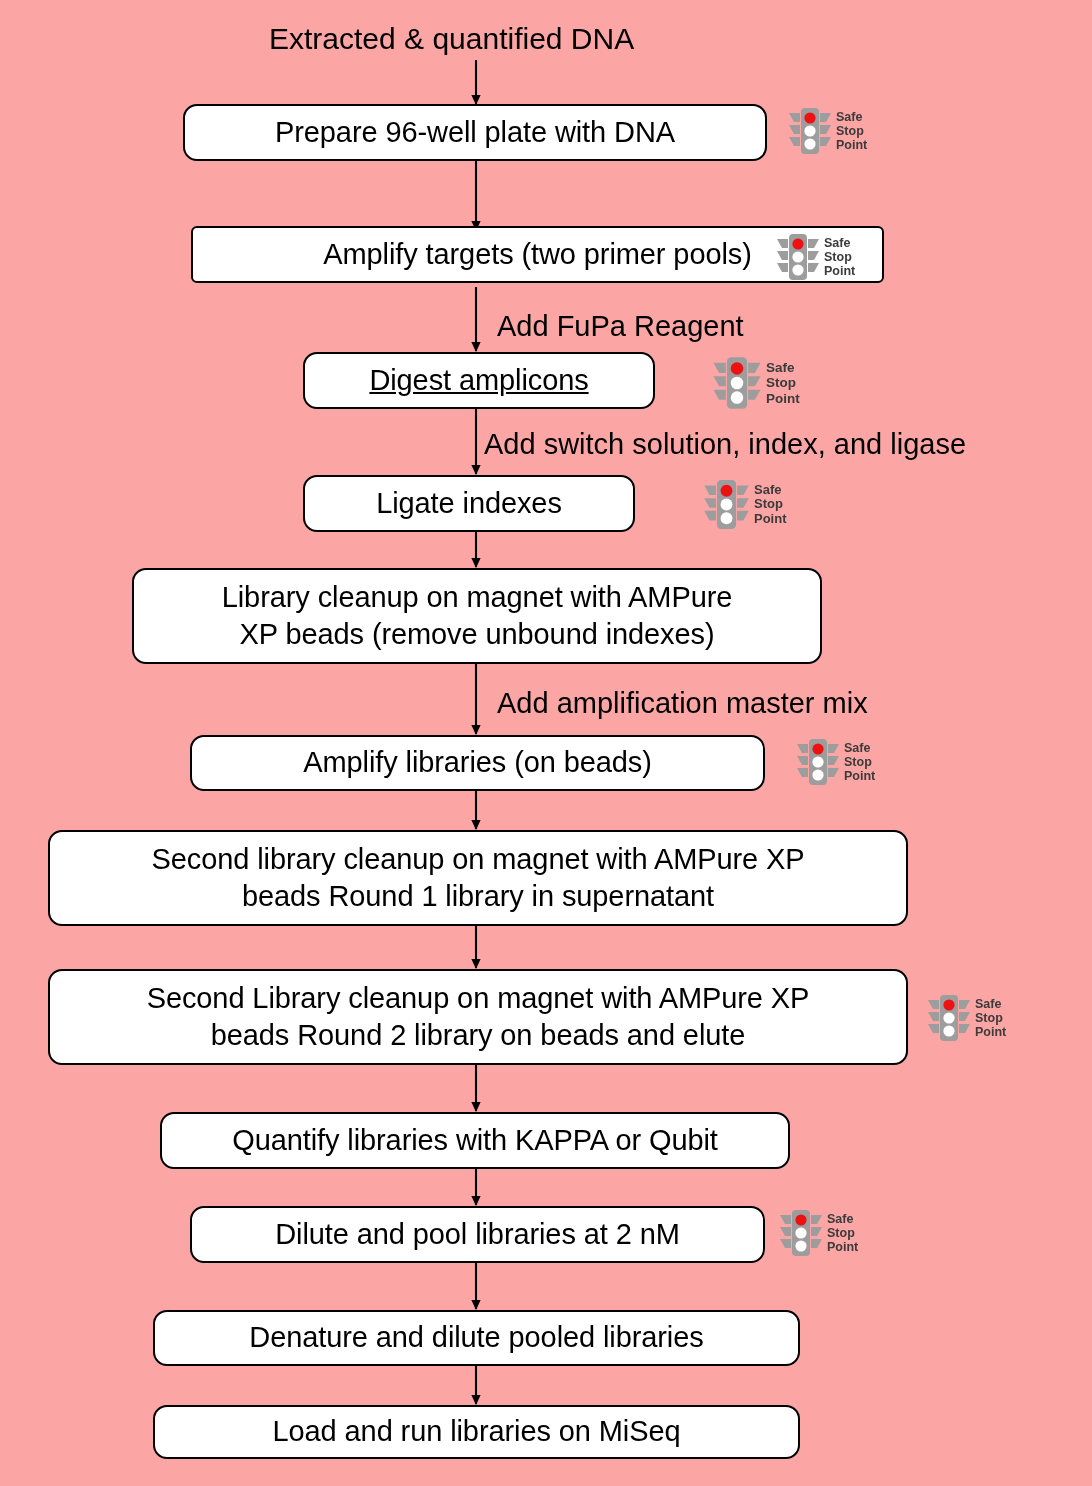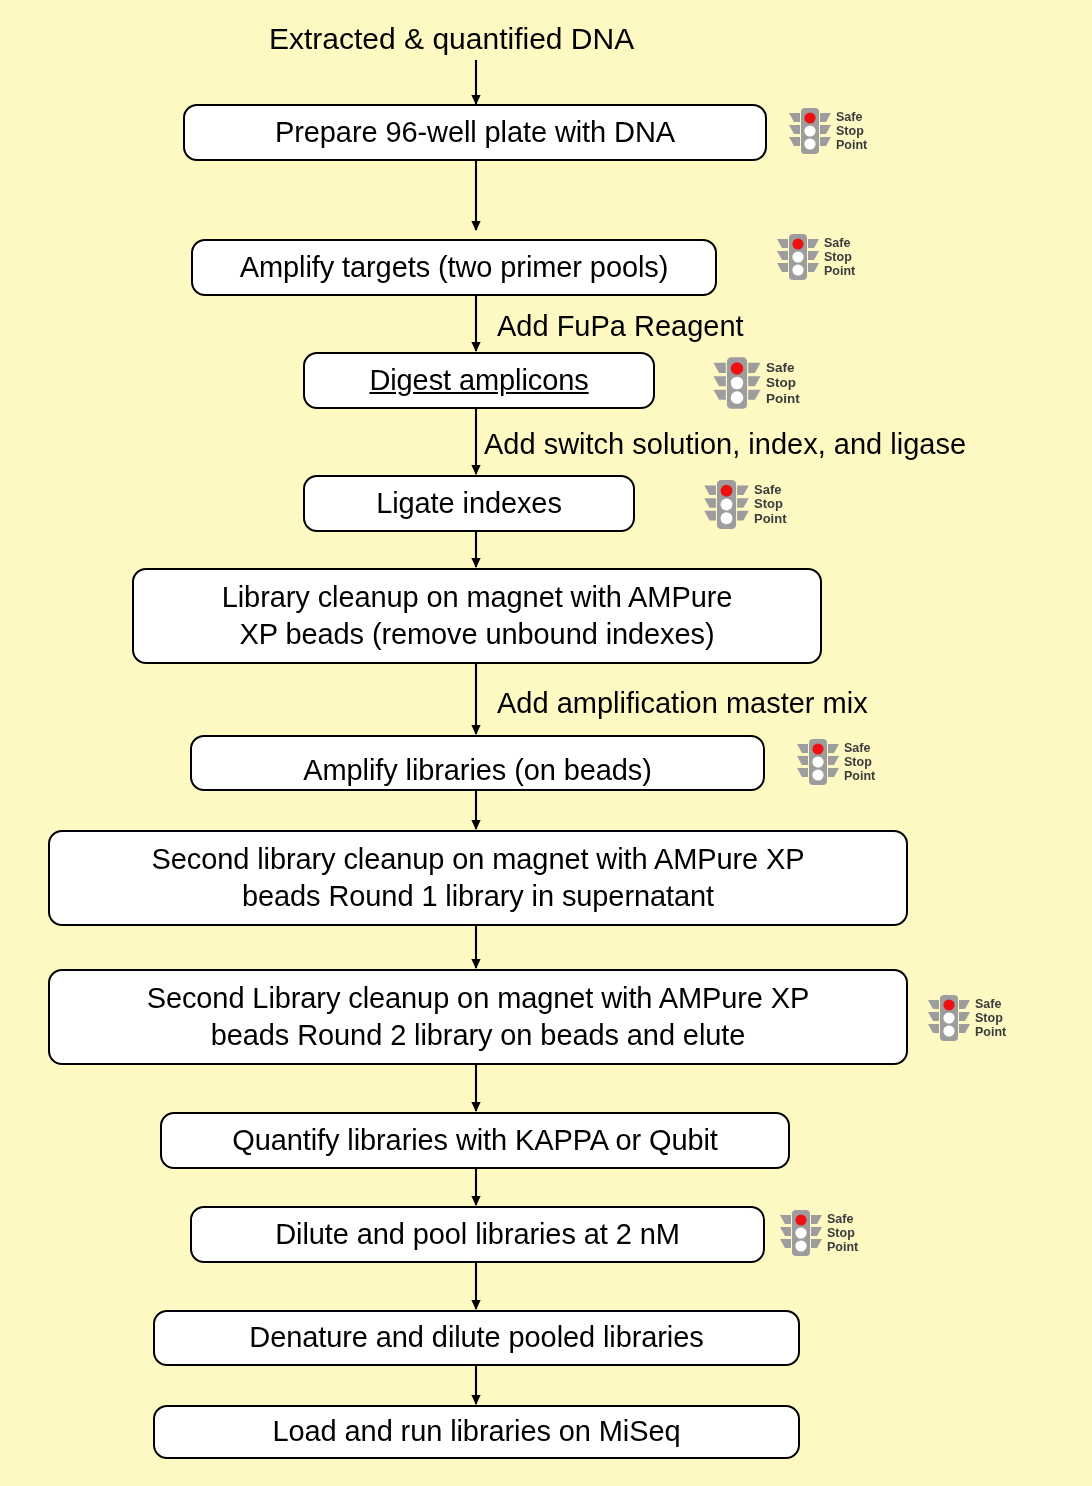--- a/index.html
+++ b/index.html
@@ -8,21 +8,21 @@
     background: #ffffff;
   }
   body {
     font-family: "Liberation Sans", sans-serif;
     color: #000000;
   }
   #canvas {
     position: relative;
     width: 1092px;
     height: 1486px;
-    background: #fef9c3;
+    background: #fca5a5;
     overflow: hidden;
   }
 
   
   .node {
     position: absolute;
     box-sizing: border-box;
     border: 2.2px solid #000000;
     border-radius: 14px;
     background: #ffffff;
@@ -110,38 +110,38 @@
       <line x1="476" y1="1366" x2="476" y2="1404"></line>
     </g>
   </svg>
 
   <div class="free-text" style="left:269px; top:24px;">Extracted &amp; quantified DNA</div>
 
   <div class="node" style="left:183px; top:104px; width:584px; height:57px;">
     <span class="node-label">Prepare 96-well plate with DNA</span>
   </div>
 
-  <div class="node" style="left:191px; top:239px; width:526px; height:57px;">
+  <div class="node" style="left:191px; top:226px; width:693px; height:57px;border-radius:6px;">
     <span class="node-label">Amplify targets (two primer pools)</span>
   </div>
 
   <div class="node" style="left:303px; top:352px; width:352px; height:57px;text-decoration:underline;">
     <span class="node-label">Digest amplicons</span>
   </div>
 
   <div class="node" style="left:303px; top:475px; width:332px; height:57px;">
     <span class="node-label">Ligate indexes</span>
   </div>
 
   <div class="node" style="left:132px; top:568px; width:690px; height:96px;">
     <span class="node-label">Library cleanup on magnet with AMPure
 XP beads (remove unbound indexes)</span>
   </div>
 
-  <div class="node" style="left:190px; top:735px; width:575px; height:56px;align-items:flex-end;">
+  <div class="node" style="left:190px; top:735px; width:575px; height:56px;">
     <span class="node-label">Amplify libraries (on beads)</span>
   </div>
 
   <div class="node" style="left:48px; top:830px; width:860px; height:96px;">
     <span class="node-label">Second library cleanup on magnet with AMPure XP
 beads Round 1 library in supernatant</span>
   </div>
 
   <div class="node" style="left:48px; top:969px; width:860px; height:96px;">
     <span class="node-label">Second Library cleanup on magnet with AMPure XP

